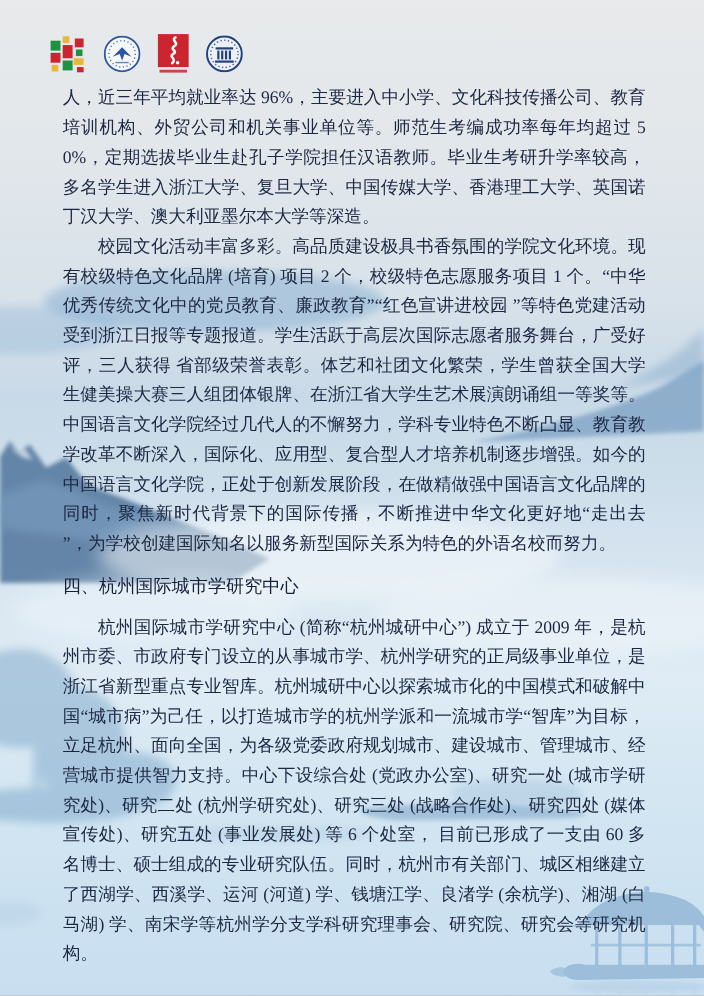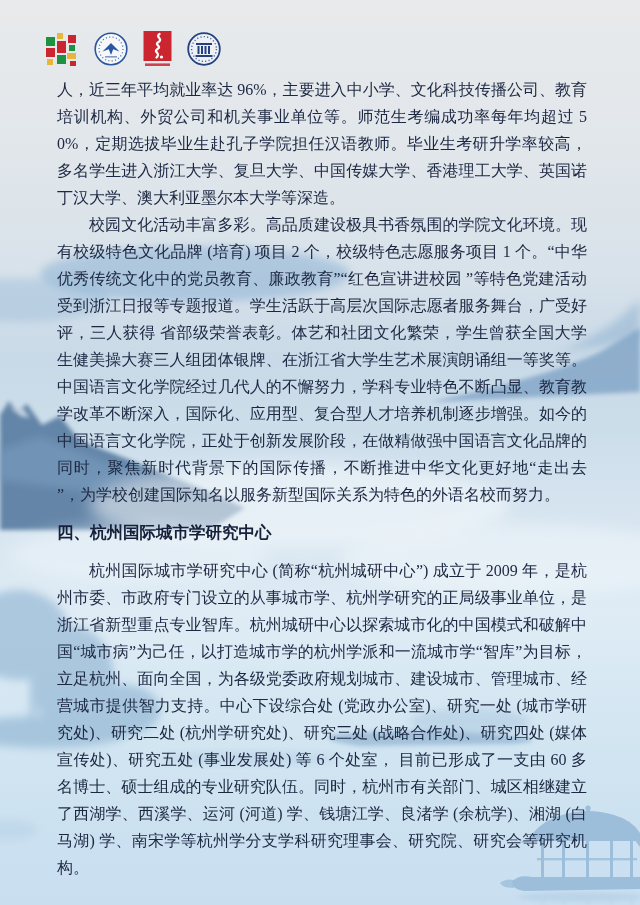--- a/index.html
+++ b/index.html
@@ -20,21 +20,21 @@
     position:absolute;top:76px;left:57px;width:530px;z-index:2;
     color:#1c2742;
     font-size:16px;line-height:27px;
     text-align:justify;
     word-break:break-all;
   }
   .para{margin:0;}
   .para.indent{text-indent:2em;}
   .section-heading{
     margin:13px 0 12px 0;
-    font-size:16.5px;font-weight:bold;color:#16203a;
+    font-size:16.5px;font-weight:normal;color:#16203a;
     line-height:24px;
   }
 </style>
 </head>
 <body>
 
 <div class="page">
 
   <svg class="bg-svg" width="640" height="905" viewBox="0 0 640 905">
     <defs>

